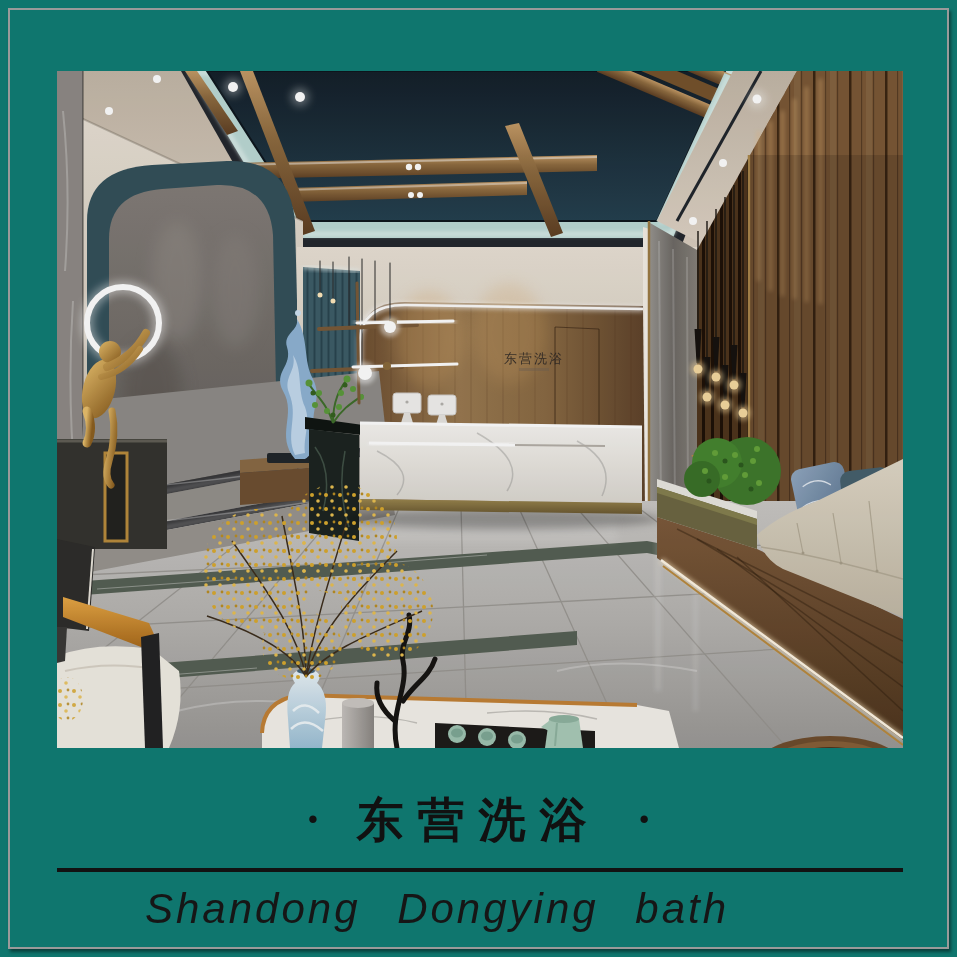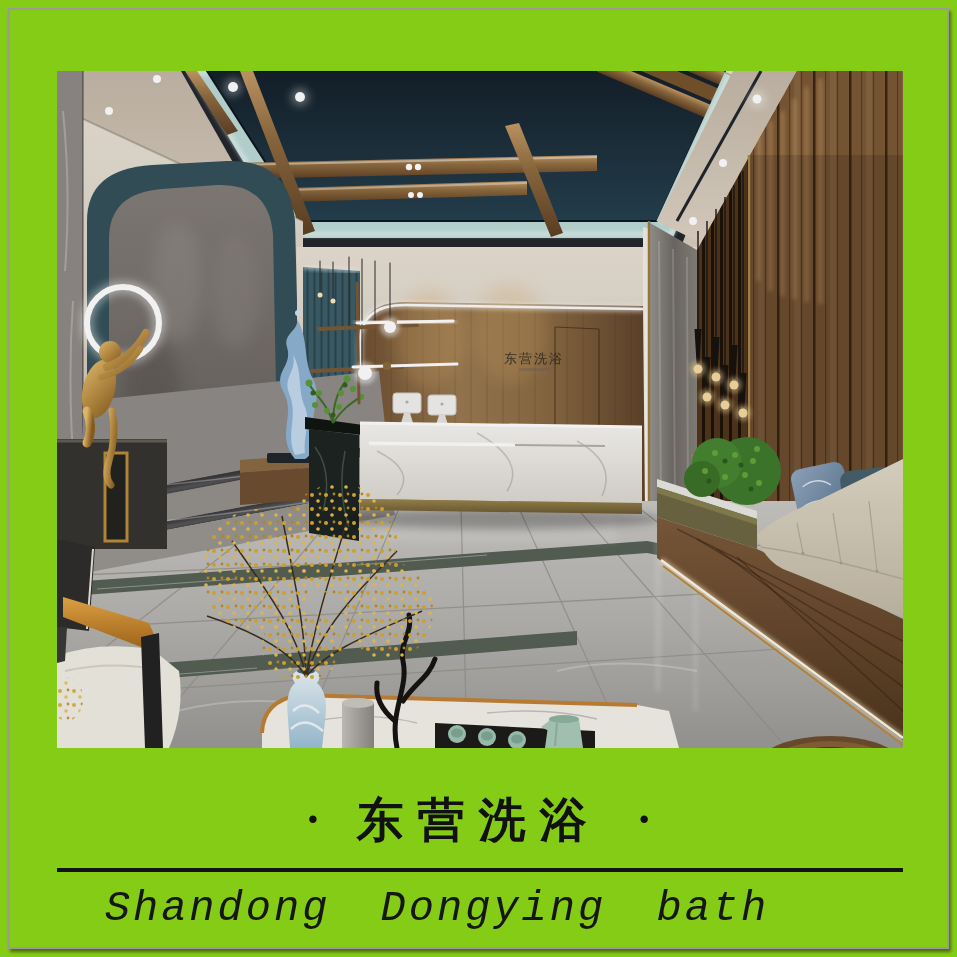--- a/index.html
+++ b/index.html
@@ -1,30 +1,30 @@
 <!DOCTYPE html>
 <html><head>
 <meta charset="utf-8">
 <style>
   html,body{margin:0;padding:0;background:#ffffff;}
-  .canvas{position:relative;width:957px;height:957px;background:#84cc16;overflow:hidden;
+  .canvas{position:relative;width:957px;height:957px;background:#0f766e;overflow:hidden;
           font-family:"Liberation Serif","DejaVu Serif",serif;}
   .frame{position:absolute;inset:8px;border:2px solid #9a9a9a;
          box-shadow:2px 3px 3px rgba(0,0,0,.45);pointer-events:none;}
   .photo{position:absolute;left:57px;top:71px;width:846px;height:677px;overflow:hidden;background:#b9b1a5;}
   .photo svg{display:block;}
   .caption-cn{position:absolute;left:0;top:788px;width:957px;height:64px;
               display:flex;align-items:center;justify-content:center;gap:36px;
               color:#111;}
   .caption-cn .title{font-size:47px;letter-spacing:14px;font-weight:600;}
   .caption-cn .dot{font-size:46px;font-weight:bold;line-height:64px;}
   .divider{position:absolute;left:57px;top:868px;width:846px;height:4px;background:#121212;}
   .caption-en{position:absolute;left:0;top:879px;width:874px;height:60px;line-height:60px;
               text-align:center;font-style:italic;font-size:42px;letter-spacing:3px;word-spacing:22px;
-              color:#161616;font-family:Liberation Mono, monospace;}
+              color:#161616;font-family:Liberation Sans, sans-serif;}
 </style>
 </head>
 <body>
 
 <div class="canvas">
 
   <div class="photo">
   <svg width="846" height="677" viewBox="0 0 846 677" xmlns="http://www.w3.org/2000/svg">
     <defs>
       <linearGradient id="gCeil" x1="0" y1="0" x2="0" y2="1">

